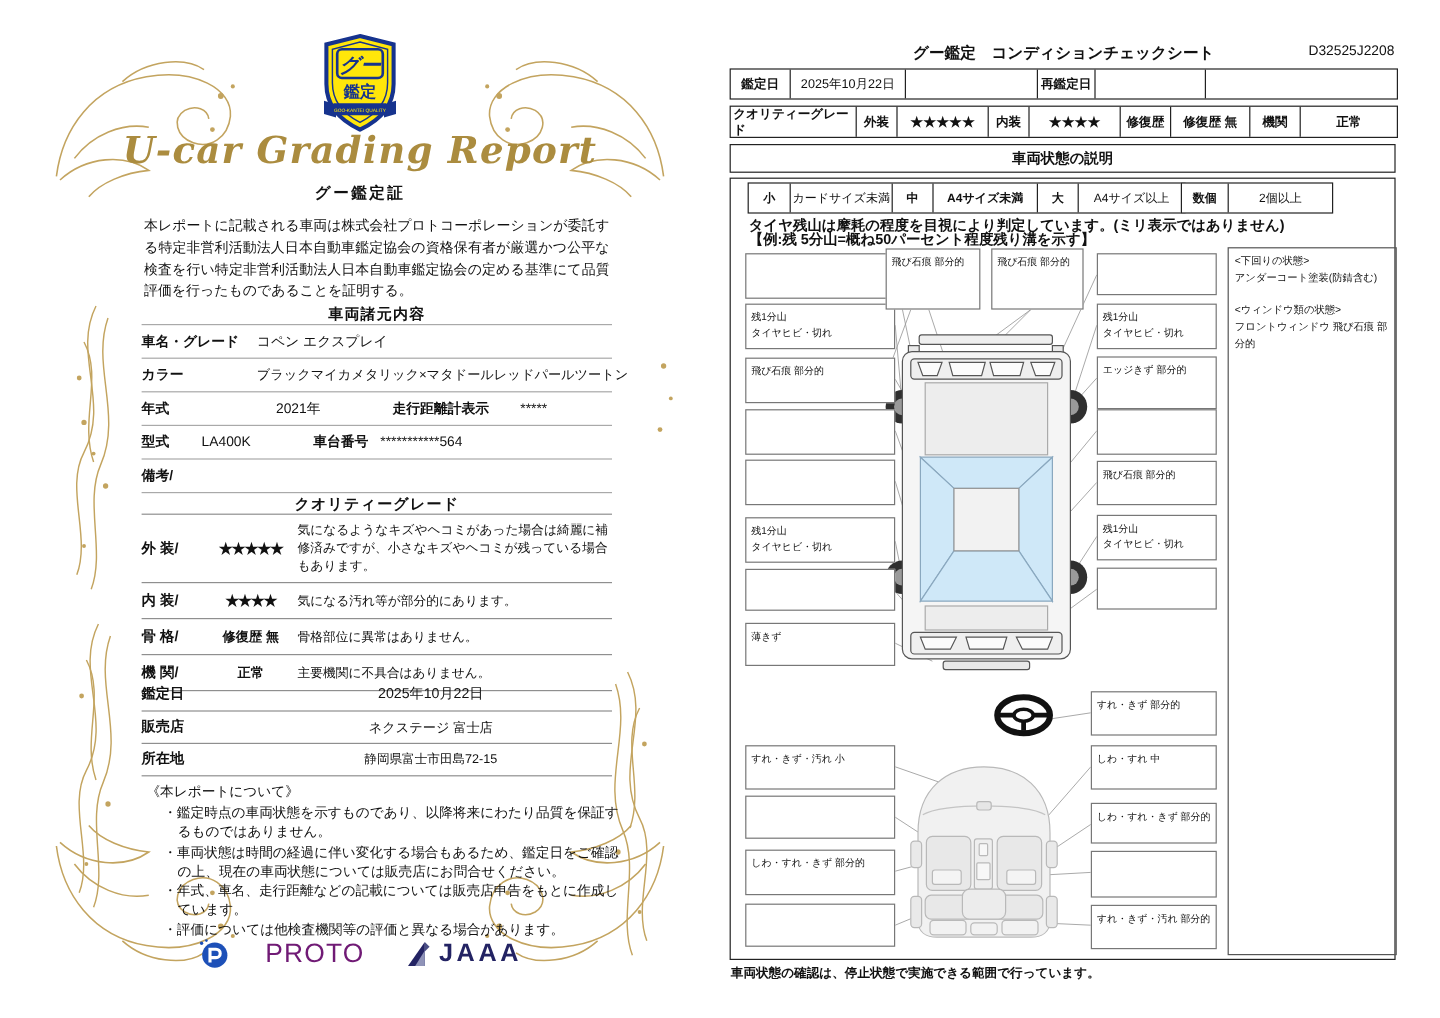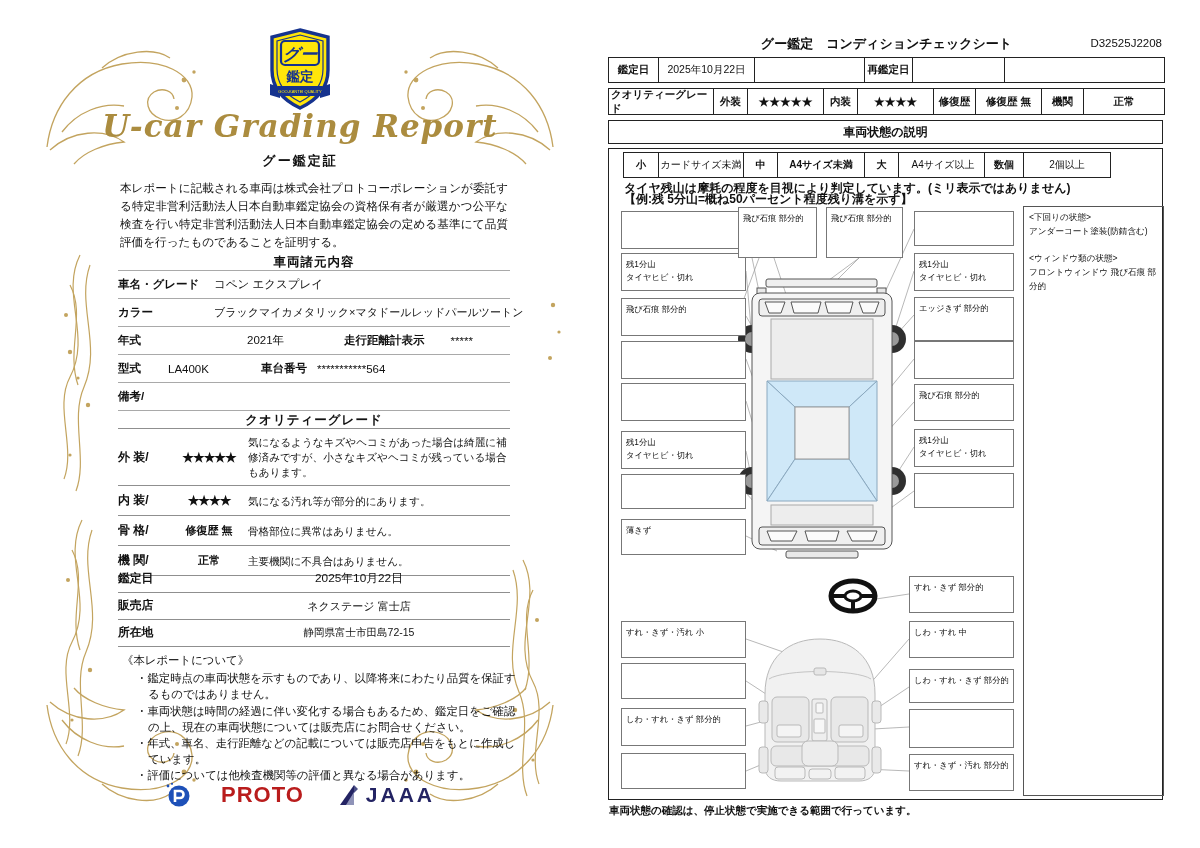--- a/index.html
+++ b/index.html
@@ -37,21 +37,21 @@
   .info-val{flex:1;text-align:center;}
   #about{position:absolute;left:122px;top:652px;width:396px;
          font-family:"Liberation Serif",serif;font-size:11.4px;line-height:1.42;}
   #about .ab-head{margin-bottom:2px;}
   #about ul{margin:0;padding-left:14px;list-style:none;}
   #about li{text-indent:-12px;margin-left:12px;}
   #about li:before{content:"・";}
   #logo-row{position:absolute;left:0;top:782px;width:600px;display:flex;
             justify-content:center;align-items:center;gap:34px;}
   .logo-item{display:flex;align-items:center;gap:6px;}
-  #proto-text{font-size:22px;font-weight:700;color:#b91c1c;letter-spacing:1px;margin-left:24px;}
+  #proto-text{font-size:22px;font-weight:400;color:#701a75;letter-spacing:1px;margin-left:24px;}
   #jaaa-text{font-size:21px;font-weight:800;color:#232363;letter-spacing:3px;}
   
   #right-page{position:absolute;left:600px;top:0;width:600px;height:848px;}
   #rp-title{position:absolute;left:8px;top:35px;width:557px;text-align:center;
             font-size:13px;font-weight:700;}
   #rp-docnum{position:absolute;right:38px;top:37px;font-size:11.5px;}
   .rp-tablerow{position:absolute;left:8px;width:555px;display:flex;border:1.5px solid #222;
                background:#fff;font-size:10.5px;align-items:stretch;}
   .rp-cell{border-right:1px solid #222;display:flex;align-items:center;justify-content:center;
            padding:0 2px;box-sizing:border-box;}
@@ -144,21 +144,21 @@
       <div class="spec-row">
         <span class="spec-label">車名・グレード</span>
         <span class="spec-val">コペン エクスプレイ</span>
       </div>
       <div class="spec-row">
         <span class="spec-label">カラー</span>
         <span class="spec-val" style="font-size:11px">ブラックマイカメタリック×マタドールレッドパールツートン</span>
       </div>
       <div class="spec-row">
         <span class="spec-label">年式</span>
-        <span class="spec-val" style="margin-left:33px">2021年</span>
+        <span class="spec-val" style="margin-left:16px">2021年</span>
         <span class="spec-label2" style="margin-left:60px">走行距離計表示</span>
         <span class="spec-val" style="margin-left:16px">*****</span>
       </div>
       <div class="spec-row">
         <span class="spec-label" style="width:50px">型式</span>
         <span class="spec-val">LA400K</span>
         <span class="spec-label2" style="margin-left:52px">車台番号</span>
         <span class="spec-val">***********564</span>
       </div>
       <div class="spec-row">

